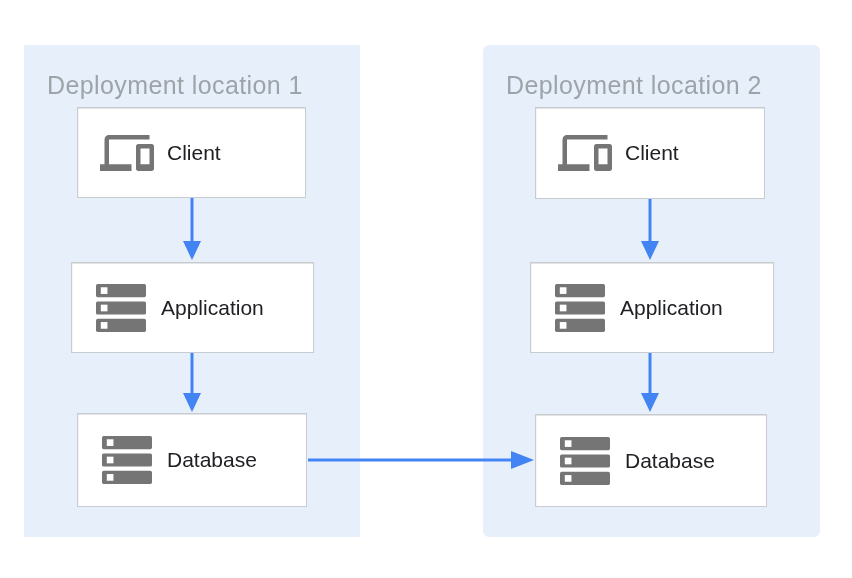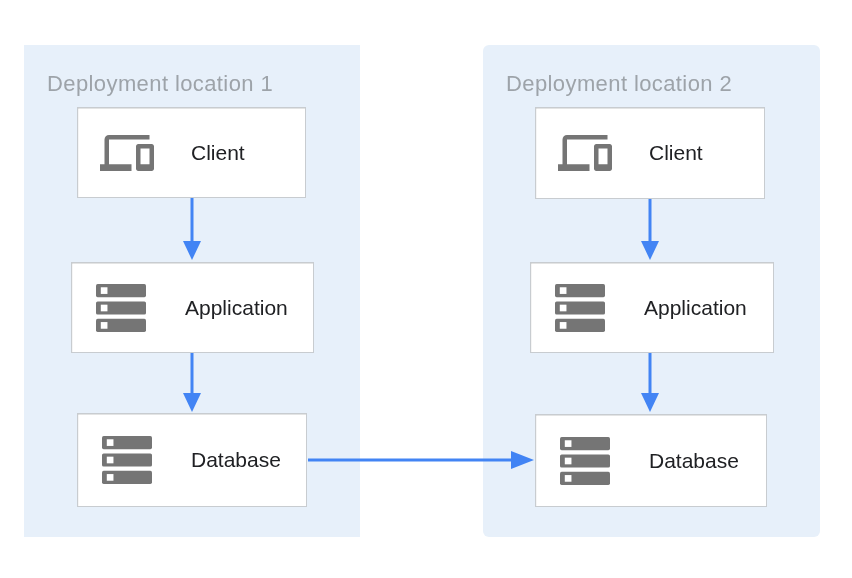--- a/index.html
+++ b/index.html
@@ -21,30 +21,30 @@
     position:relative;width:852px;height:578px;background:#ffffff;
   }
   .panel{
     position:absolute;top:45px;height:492px;
     background:var(--panel-background);
   }
   .panel-1{left:24px;width:336px;}
   .panel-2{left:483px;width:337px;border-radius:6px;}
   .panel-title{
     position:absolute;left:23px;top:26px;
-    font-size:22px;font-weight:400;letter-spacing:0.4px;
+    font-size:25px;font-weight:400;letter-spacing:0.4px;
     color:var(--title-text);white-space:nowrap;
   }
   .node{
     position:absolute;
     background:var(--node-background);
     border:1px solid var(--node-border);
     box-shadow:inset 0 1px 0 rgba(60,64,67,.14), inset 1px 0 0 rgba(60,64,67,.05);
     display:flex;align-items:center;
-    padding-left:21px;gap:36px;
+    padding-left:21px;gap:12px;
   }
   .node-client-1{left:53px;top:62px;width:229px;height:91px;}
   .node-application-1{left:47px;top:217px;width:243px;height:91px;}
   .node-database-1{left:53px;top:368px;width:230px;height:94px;}
   .node-client-2{left:52px;top:62px;width:230px;height:92px;}
   .node-application-2{left:47px;top:217px;width:244px;height:91px;}
   .node-database-2{left:52px;top:369px;width:232px;height:93px;}
   .icon-wrap{
     width:56px;display:flex;justify-content:center;align-items:center;flex:0 0 56px;
   }

